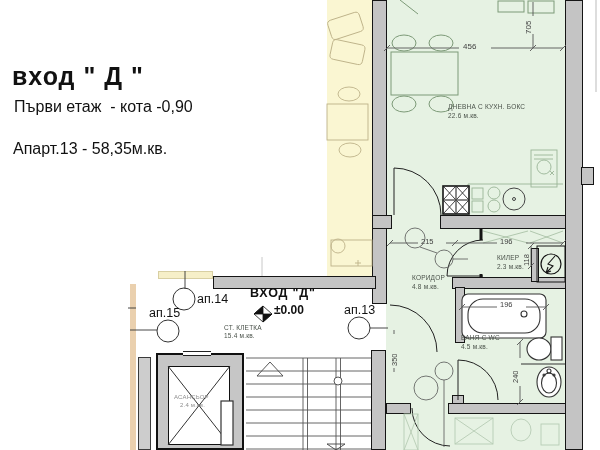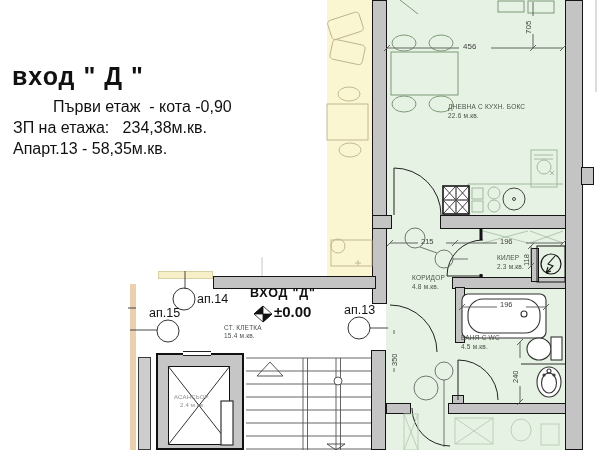--- a/index.html
+++ b/index.html
@@ -11,21 +11,21 @@
   .fill-strip-yellow{background:#F6EFC8;border:1px solid #D8CFA2;box-sizing:border-box;}
   .fill-tan{background:#EAD0AE;}
   .wall{background:#C4C4C4;border:1.6px solid #151515;box-sizing:border-box;}
   .wall-lite{background:#CDCDCD;border:1px solid #3a3a3a;box-sizing:border-box;}
   .ev-outer{background:#C6C6C6;border:2.5px solid #111;box-sizing:border-box;}
   .ev-inner{background:#fff;border:1.5px solid #111;box-sizing:border-box;}
   svg.overlay{position:absolute;left:0;top:0;}
   .tb-title{font-size:25px;font-weight:bold;letter-spacing:1px;white-space:pre;}
   .tb-line{font-size:16px;white-space:pre;}
   .hall-label{font-size:12.5px;font-weight:bold;letter-spacing:0.8px;}
-  .level-label{font-size:15px;font-weight:bold;}
+  .level-label{font-size:12px;font-weight:bold;}
   .ap-label{font-size:12.5px;color:#111;}
   .lbl{font-size:6.5px;line-height:7.5px;color:#4a524a;letter-spacing:0.2px;white-space:nowrap;}
   .lbl-gray{color:#8d8d8d;}
   .dim{font-size:7.5px;color:#3f3f3f;white-space:nowrap;}
   .vert{transform:rotate(-90deg);transform-origin:left top;}
 </style>
 </head>
 <body>
 
 <div class="plan">
@@ -187,22 +187,21 @@
       <rect x="541" y="424" width="18" height="21"></rect>
     </g>
 
     <g stroke="#C8C8C8" stroke-width="1" fill="none">
       <path d="M262,257 V276"></path>
       <path d="M596,0 V92" stroke="#BBBBBB"></path>
     </g>
   </svg>
 
   <div class="abs tb-title" style="left:12px;top:62px;">вход " Д "</div>
-  <div class="abs tb-line" style="left:14px;top:98px;margin-left:39px;">Първи етаж  - кота -0,90</div>
-  <div class="abs tb-line" style="left:13px;top:119px;">ЗП на етажа:   234,38м.кв.</div>
+  <div class="abs tb-line" style="left:14px;top:98px;">Първи етаж  - кота -0,90</div>
   <div class="abs tb-line" style="left:13px;top:140px;text-align:center;">Апарт.13 - 58,35м.кв.</div>
 
   <div class="abs hall-label" style="left:250px;top:286px;">ВХОД "Д"</div>
   <div class="abs level-label" style="left:274px;top:303px;">±0.00</div>
   <div class="abs lbl" style="left:224px;top:324px;">СТ. КЛЕТКА</div>
   <div class="abs lbl" style="left:224px;top:332px;">15.4 м.кв.</div>
 
   <div class="abs ap-label" style="left:197px;top:292px;">ап.14</div>
   <div class="abs ap-label" style="left:149px;top:306px;text-align:right;">ап.15</div>
   <div class="abs ap-label" style="left:344px;top:303px;">ап.13</div>

